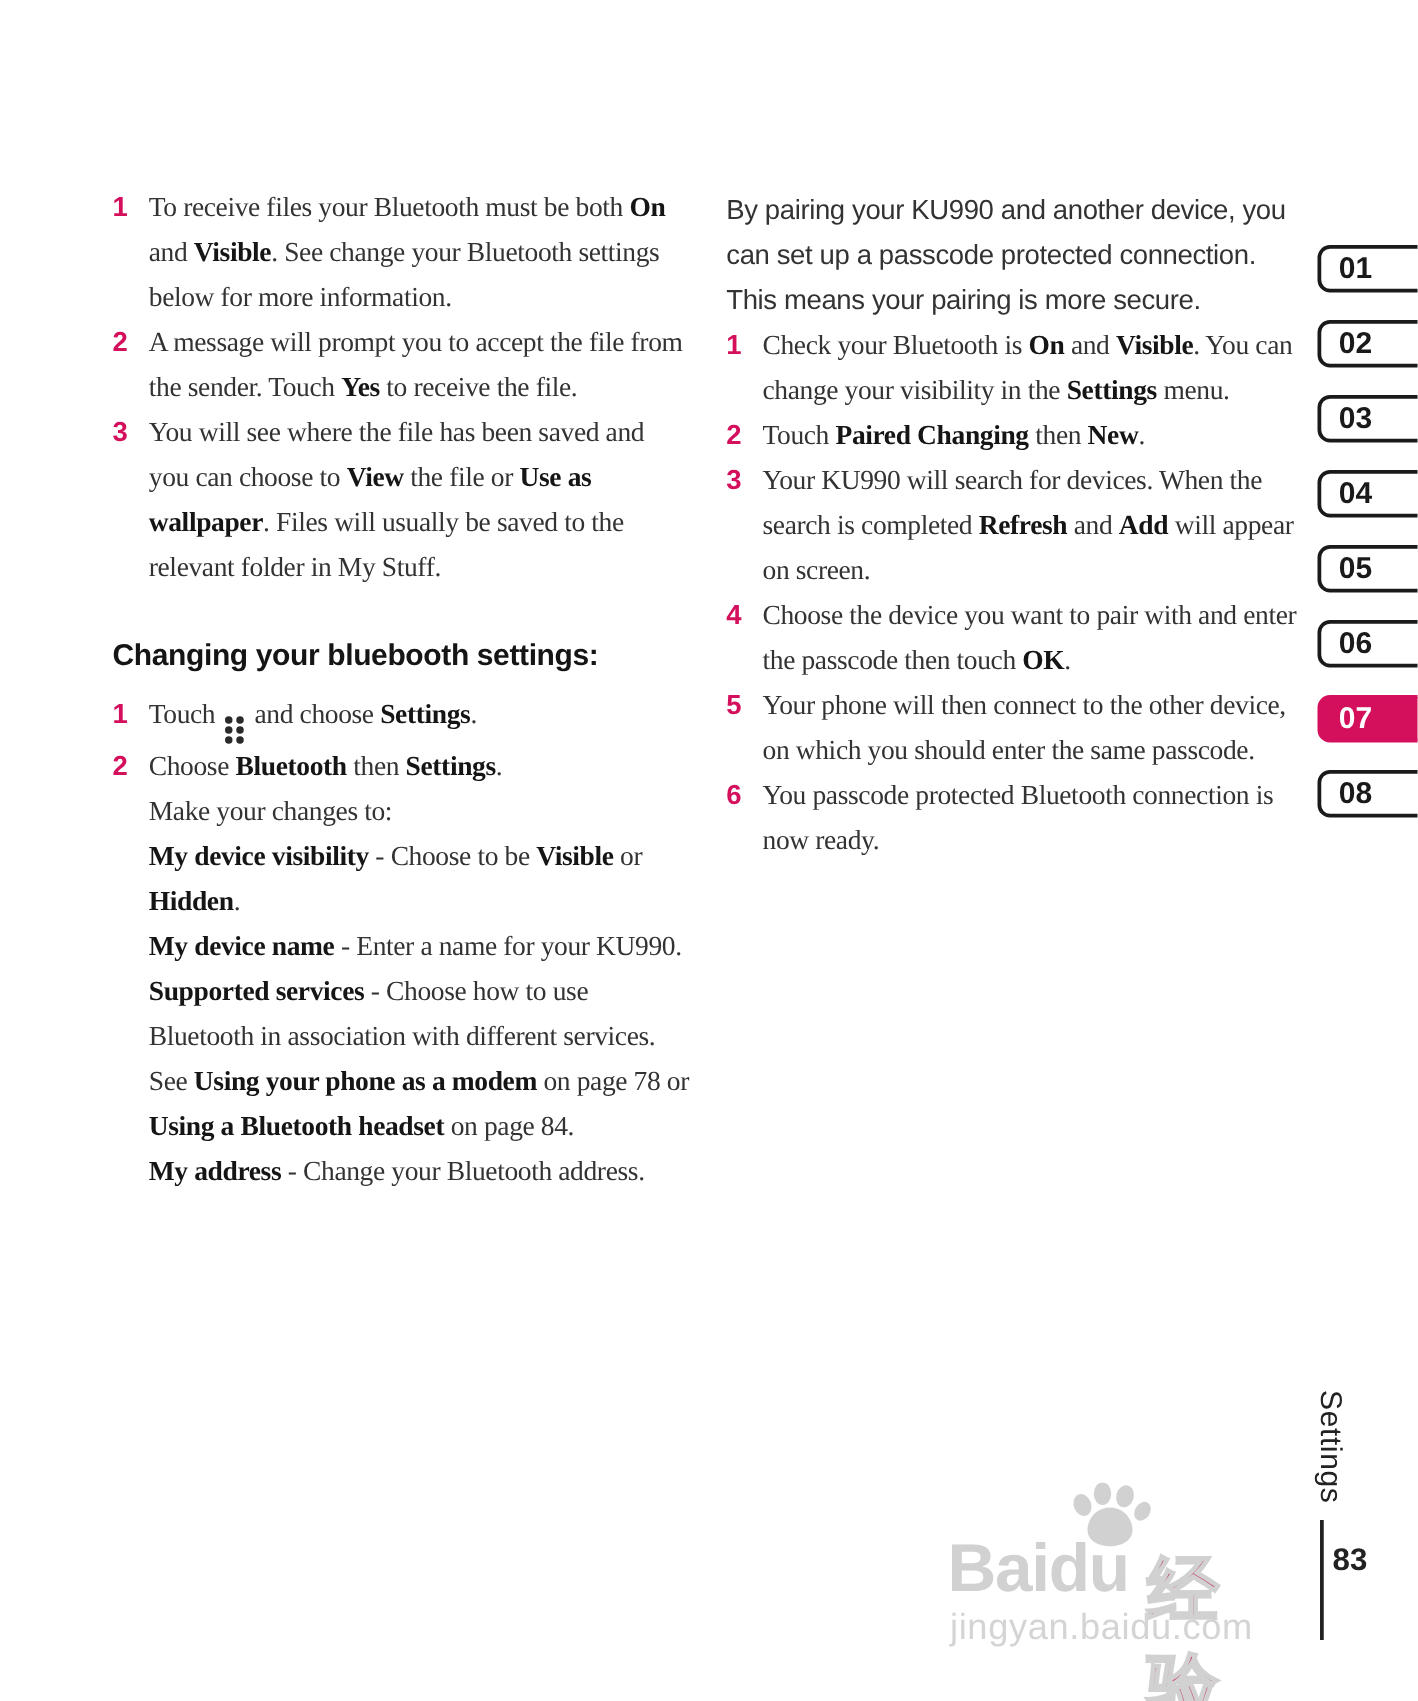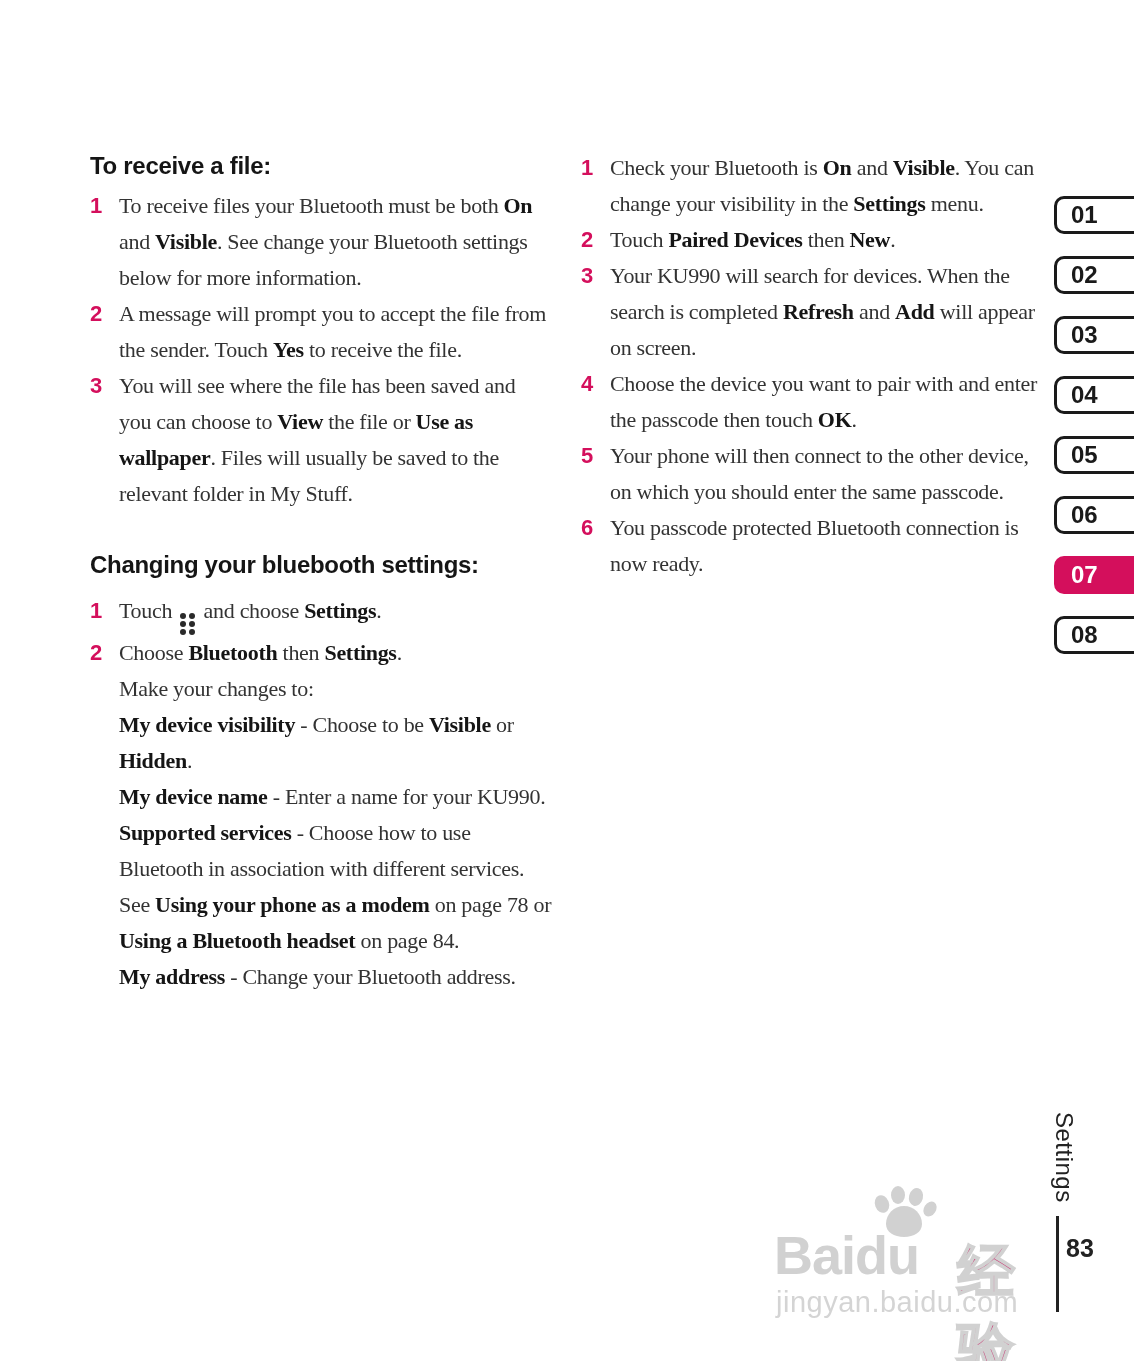--- a/index.html
+++ b/index.html
@@ -36,34 +36,33 @@
   .tab { position:absolute; right:-10px; width:90px; height:38px; background:#fff;
          border:3px solid #1a1a1a; border-radius:10px; font-size:24px; font-weight:700;
          color:#1a1a1a; line-height:31px; padding-left:14px; }
   .tab.active { background:var(--accent); border-color:var(--accent); color:#fff; }
 
   .side-label { position:absolute; left:1050px; top:1112px; writing-mode:vertical-rl;
                 font-size:24px; color:#222; letter-spacing:0.5px; }
   .page-rule { position:absolute; left:1056px; top:1216px; width:3px; height:96px; background:#222; }
   .page-number { position:absolute; left:1066px; top:1234px; font-size:25px; color:#222;font-weight:bold; }
 
-  .watermark { position:absolute; left:772px; top:1186px; width:266px; height:136px; opacity:.85;text-align:center; }
+  .watermark { position:absolute; left:756px; top:1186px; width:266px; height:136px; opacity:.85; }
   .wm-paw  { position:absolute; left:98px; top:0; }
   .wm-brand{ position:absolute; left:2px;  top:38px;  font-size:54px; font-weight:700;
              color:#c9c9c9; letter-spacing:-1px; }
   .wm-cn   { position:absolute; left:162px; top:48px; font-size:57px; font-weight:700;
              color:#be185d; -webkit-text-stroke:2px #c9c9c9; }
   .wm-url  { position:absolute; left:4px;  top:100px; font-size:29px; color:#cdcdcd;
              letter-spacing:0.5px; }
 </style>
 </head>
 <body>
 
 <div class="col col-left">
-  <h2 class="sec">To receive a file:</h2>
   <div class="nlist">
       <div class="nrow">
         <span class="num">1</span>
         <span class="ntext">To receive files your Bluetooth must be both <b>On</b> and <b>Visible</b>. See change your Bluetooth settings below for more information.</span>
       </div>
       <div class="nrow">
         <span class="num">2</span>
         <span class="ntext">A message will prompt you to accept the file from the sender. Touch <b>Yes</b> to receive the file.</span>
       </div>
       <div class="nrow">
@@ -86,28 +85,29 @@
           </span> and choose <b>Settings</b>.</span>
       </div>
       <div class="nrow">
         <span class="num">2</span>
         <span class="ntext">Choose <b>Bluetooth</b> then <b>Settings</b>.<br>Make your changes to:<br><b>My device visibility</b> - Choose to be <b>Visible</b> or <b>Hidden</b>.<br><b>My device name</b> - Enter a name for your KU990.<br><b>Supported services</b> - Choose how to use Bluetooth in association with different services. See <b>Using your phone as a modem</b> on page 78 or <b>Using a Bluetooth headset</b> on page 84.<br><b>My address</b> - Change your Bluetooth address.</span>
       </div>
     </div>
 </div>
 
 <div class="col col-right">
+  <p class="intro">By pairing your KU990 and another device, you can set up a passcode protected connection. This means your pairing is more secure.</p>
   <div class="nlist">
       <div class="nrow">
         <span class="num">1</span>
         <span class="ntext">Check your Bluetooth is <b>On</b> and <b>Visible</b>. You can change your visibility in the <b>Settings</b> menu.</span>
       </div>
       <div class="nrow">
         <span class="num">2</span>
-        <span class="ntext">Touch <b>Paired Devices</b> then <b>New</b>.</span>
+        <span class="ntext">Touch <b>Paired Changing</b> then <b>New</b>.</span>
       </div>
       <div class="nrow">
         <span class="num">3</span>
         <span class="ntext">Your KU990 will search for devices. When the search is completed <b>Refresh</b> and <b>Add</b> will appear on screen.</span>
       </div>
       <div class="nrow">
         <span class="num">4</span>
         <span class="ntext">Choose the device you want to pair with and enter the passcode then touch <b>OK</b>.</span>
       </div>
       <div class="nrow">

